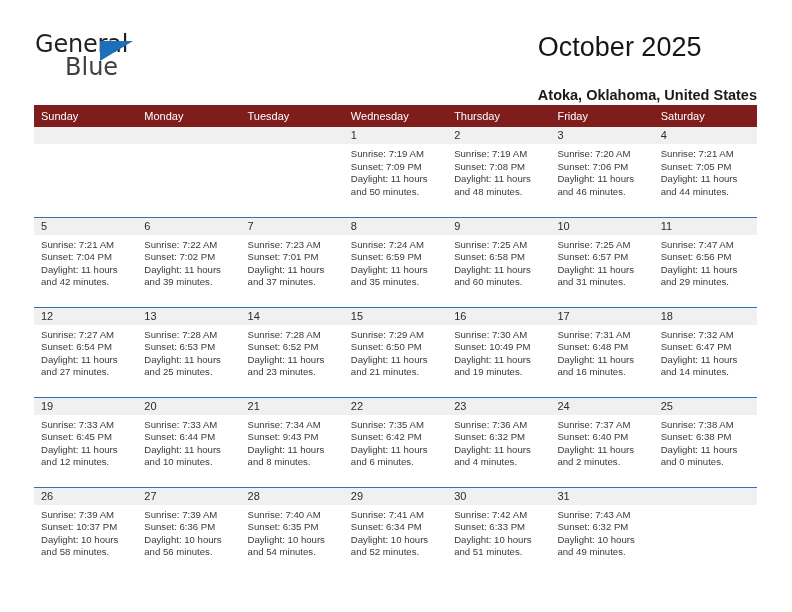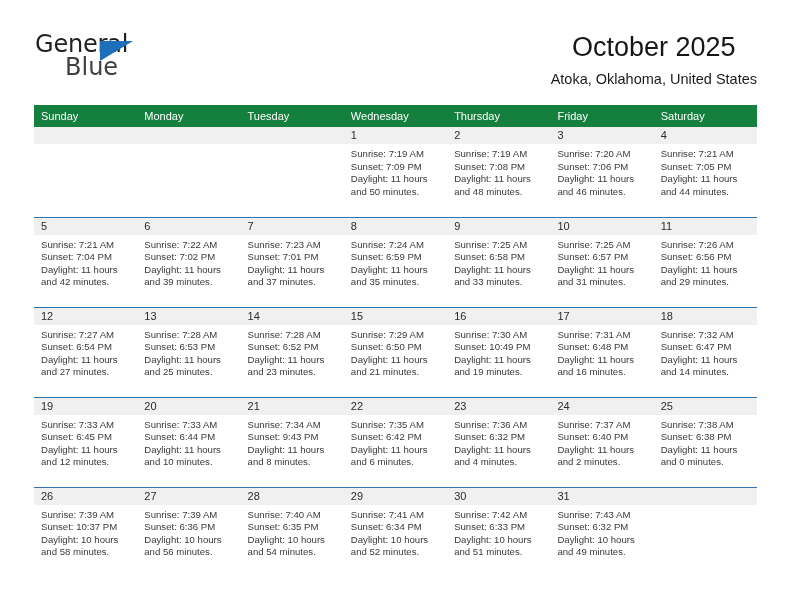--- a/index.html
+++ b/index.html
@@ -65,49 +65,49 @@
     color: #404040;
     font-family: "DejaVu Sans", sans-serif;
     font-weight: 400;
     line-height: 1;
   }
 
   .title-block {
     position: absolute;
     right: 0;
     top: 0;
-    text-align: center;
+    text-align: left;
   }
   .cal-title {
     font-size: 27px;
     font-weight: 400;
     color: #161616;
     line-height: 1.15;
     white-space: nowrap;
   }
   .cal-subtitle {
-    margin-top: 8px;
+    margin-top: 24px;
     font-size: 14.5px;
-    font-weight: 400;
+    font-weight: 700;
     color: #1b1b1b;
     line-height: 1.15;
     white-space: nowrap;
   }
 
   
   .calendar {
     position: absolute;
     left: 34px;
     top: 105px;
     width: 723px;
     border-collapse: collapse;
     table-layout: fixed;
   }
   .calendar th {
-    background: #15803d;
+    background: #7f1d1d;
     color: #ffffff;
     font-size: 11px;
     font-weight: 400;
     text-align: left;
     padding: 5px 0 5px 7px;
     height: 20px;
     box-sizing: border-box;
     border: none;
   }
   .calendar td {
@@ -270,36 +270,36 @@
               <div class="cell-line">Daylight: 11 hours</div>
               <div class="cell-line">and 35 minutes.</div>
             </div>
           </td>
           <td class="">
             <span class="daynum">9</span>
             <div class="cell-body">
               <div class="cell-line">Sunrise: 7:25 AM</div>
               <div class="cell-line">Sunset: 6:58 PM</div>
               <div class="cell-line">Daylight: 11 hours</div>
-              <div class="cell-line">and 33 minutes.</div>
+              <div class="cell-line">and 60 minutes.</div>
             </div>
           </td>
           <td class="">
             <span class="daynum">10</span>
             <div class="cell-body">
               <div class="cell-line">Sunrise: 7:25 AM</div>
               <div class="cell-line">Sunset: 6:57 PM</div>
               <div class="cell-line">Daylight: 11 hours</div>
               <div class="cell-line">and 31 minutes.</div>
             </div>
           </td>
           <td class="">
             <span class="daynum">11</span>
             <div class="cell-body">
-              <div class="cell-line">Sunrise: 7:26 AM</div>
+              <div class="cell-line">Sunrise: 7:47 AM</div>
               <div class="cell-line">Sunset: 6:56 PM</div>
               <div class="cell-line">Daylight: 11 hours</div>
               <div class="cell-line">and 29 minutes.</div>
             </div>
           </td>
         </tr>
         <tr class="week-row">
           <td class="">
             <span class="daynum">12</span>
             <div class="cell-body">

